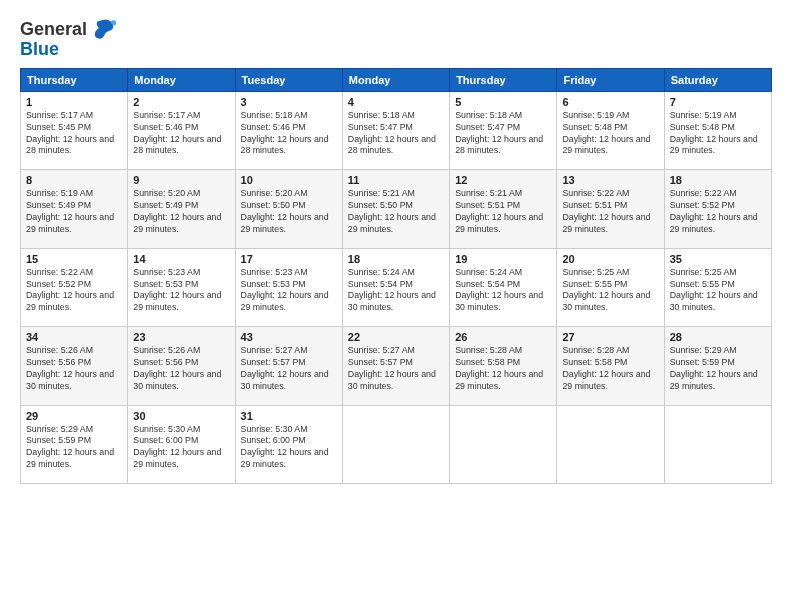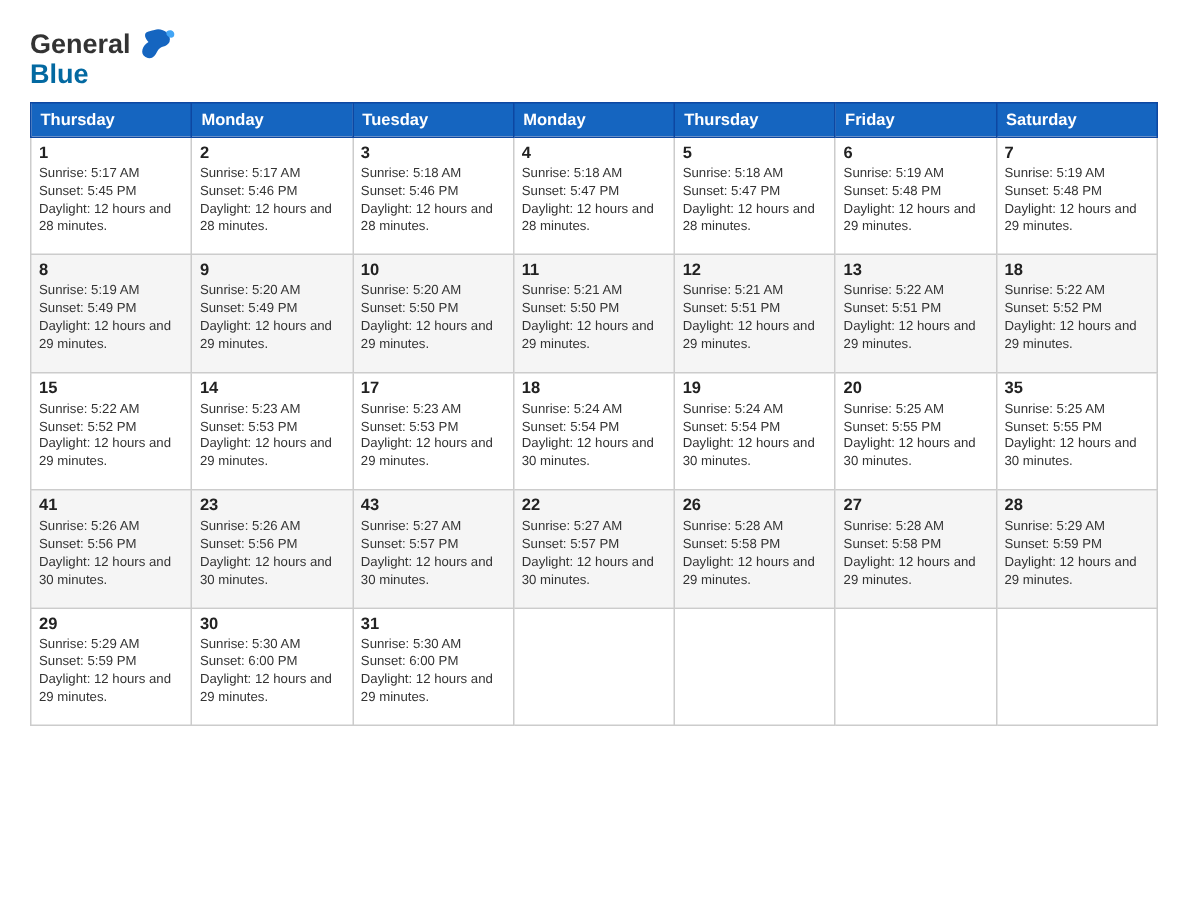--- a/index.html
+++ b/index.html
@@ -219,21 +219,21 @@
             <div class="cell-day">20</div>
             <div class="cell-info">Sunrise: 5:25 AM<br>Sunset: 5:55 PM<br>Daylight: 12 hours and 30 minutes.</div>
           </td>
           <td>
             <div class="cell-day">35</div>
             <div class="cell-info">Sunrise: 5:25 AM<br>Sunset: 5:55 PM<br>Daylight: 12 hours and 30 minutes.</div>
           </td>
         </tr>
         <tr class="row-even">
           <td>
-            <div class="cell-day">41</div>
+            <div class="cell-day">34</div>
             <div class="cell-info">Sunrise: 5:26 AM<br>Sunset: 5:56 PM<br>Daylight: 12 hours and 30 minutes.</div>
           </td>
           <td>
             <div class="cell-day">23</div>
             <div class="cell-info">Sunrise: 5:26 AM<br>Sunset: 5:56 PM<br>Daylight: 12 hours and 30 minutes.</div>
           </td>
           <td>
             <div class="cell-day">43</div>
             <div class="cell-info">Sunrise: 5:27 AM<br>Sunset: 5:57 PM<br>Daylight: 12 hours and 30 minutes.</div>
           </td>

